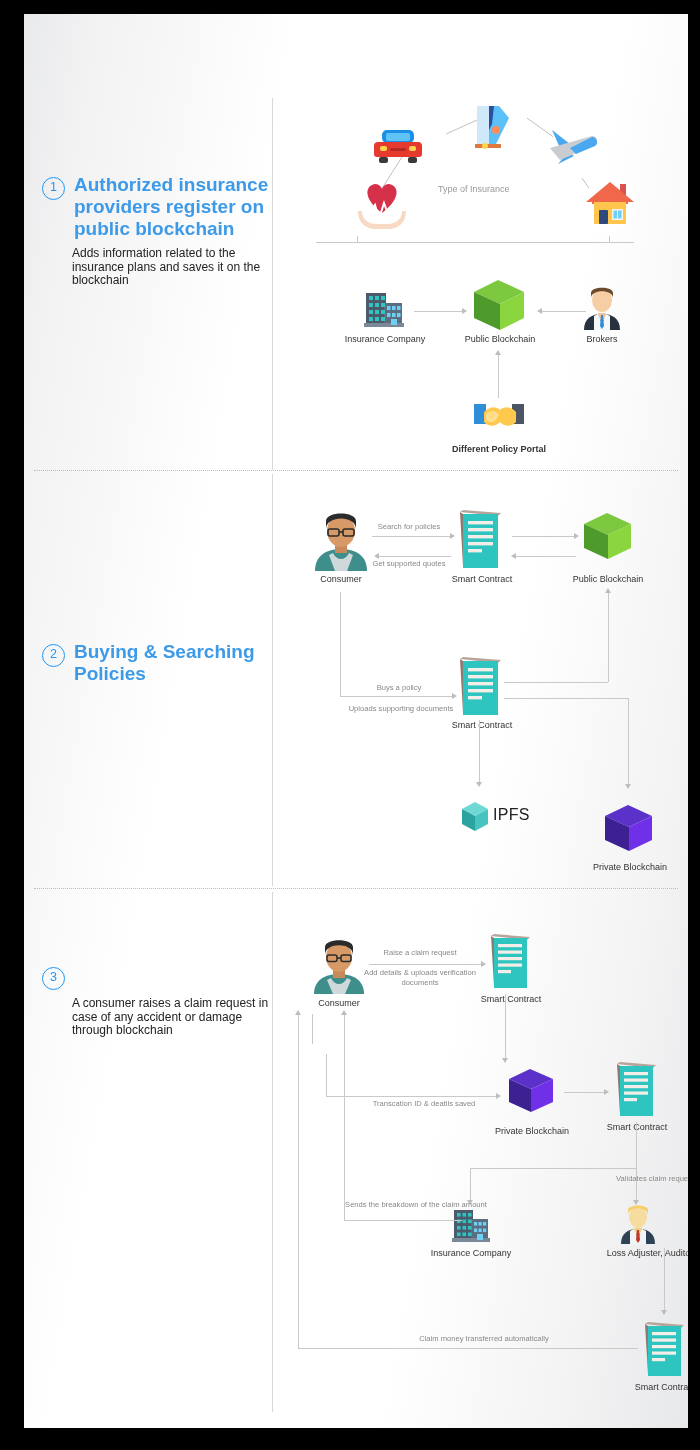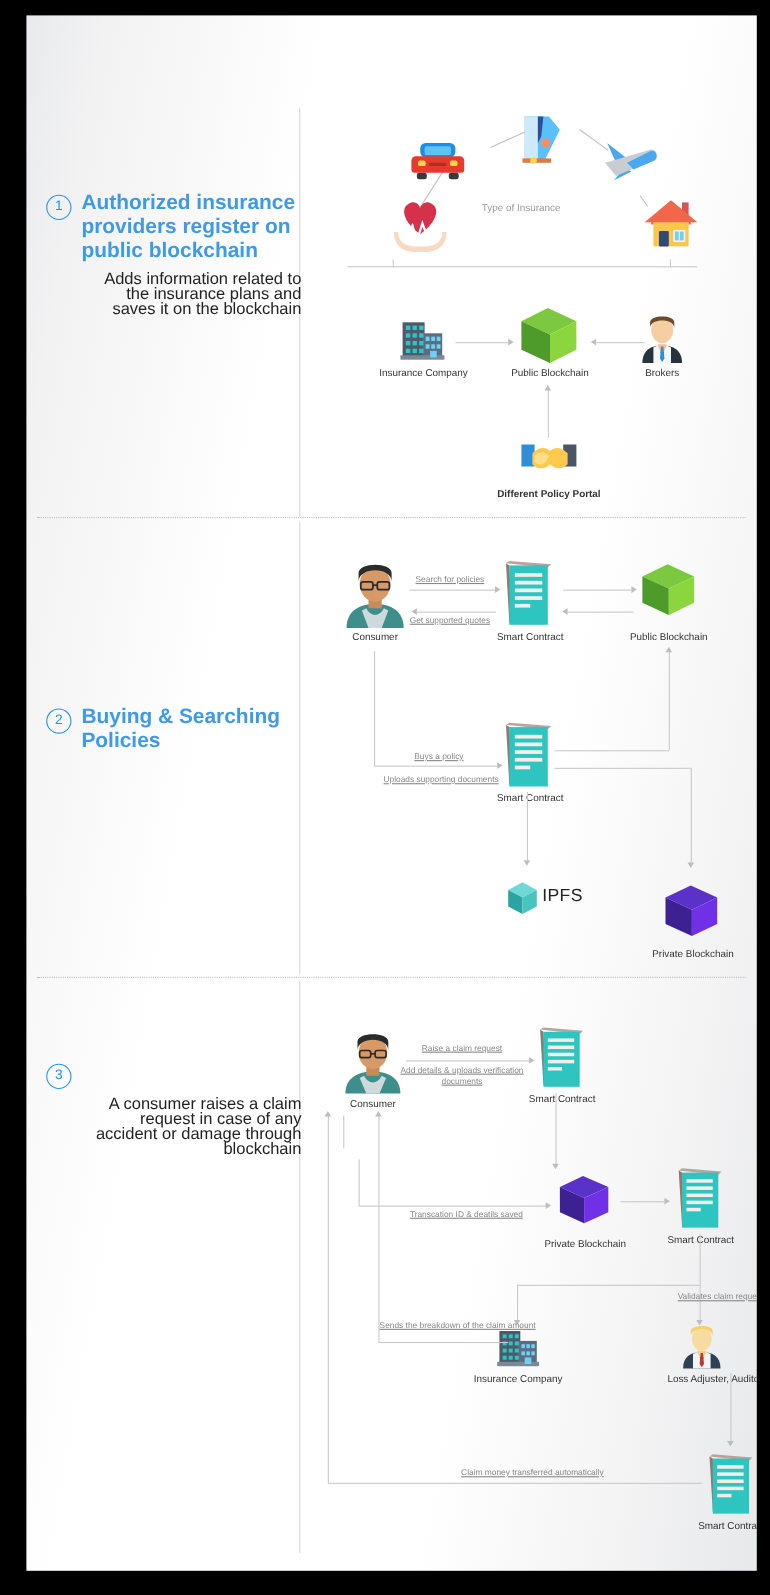--- a/index.html
+++ b/index.html
@@ -14,24 +14,24 @@
   
   .vrule{position:absolute;left:248px;width:1px;background:#d8d8d8;}
   .dotted{position:absolute;left:10px;width:644px;height:0;
           border-top:1px dotted #bdbdbd;}
   
   .step{position:absolute;left:18px;width:232px;}
   .step-head{display:flex;align-items:flex-start;gap:9px;}
   .num{flex:0 0 auto;width:21px;height:21px;border:1.4px solid #2196f3;border-radius:50%;
        color:#2196f3;font-size:12.5px;line-height:19px;text-align:center;margin-top:3px;}
   .step-title{color:#3d9ae8;font-size:19px;line-height:22px;font-weight:700;}
-  .step-desc{margin-top:7px;margin-left:30px;color:#222;font-size:15px;line-height:13.6px;text-align:right;}
+  .step-desc{margin-top:7px;margin-left:30px;color:#222;font-size:12px;line-height:13.6px;}
   
   .node-label{position:absolute;color:#333;font-size:9px;line-height:11.5px;text-align:center;}
-  .edge-label{position:absolute;color:#888;font-size:7.6px;line-height:9.6px;text-align:center;text-decoration:underline;}
+  .edge-label{position:absolute;color:#888;font-size:7.6px;line-height:9.6px;text-align:center;}
   .mid-label{position:absolute;color:#999;font-size:9px;}
   
   .ln{position:absolute;background:#c9c9c9;}
   .lnh{height:1px;}
   .lnv{width:1px;}
   .arrow{position:absolute;width:0;height:0;}
   .ar-r{border-top:3px solid transparent;border-bottom:3px solid transparent;border-left:5px solid #bdbdbd;}
   .ar-l{border-top:3px solid transparent;border-bottom:3px solid transparent;border-right:5px solid #bdbdbd;}
   .ar-u{border-left:3px solid transparent;border-right:3px solid transparent;border-bottom:5px solid #bdbdbd;}
   .ar-d{border-left:3px solid transparent;border-right:3px solid transparent;border-top:5px solid #bdbdbd;}

